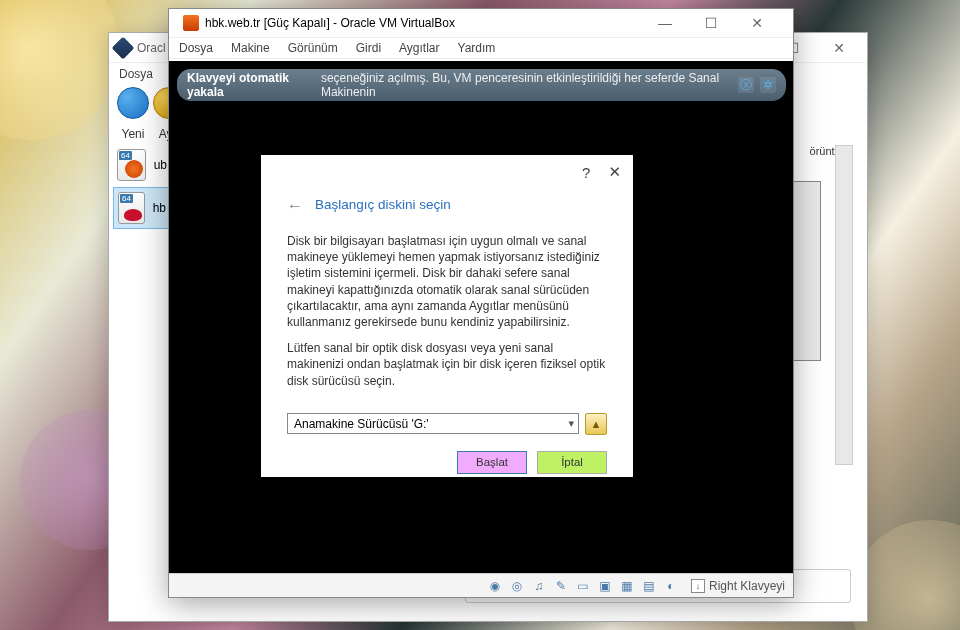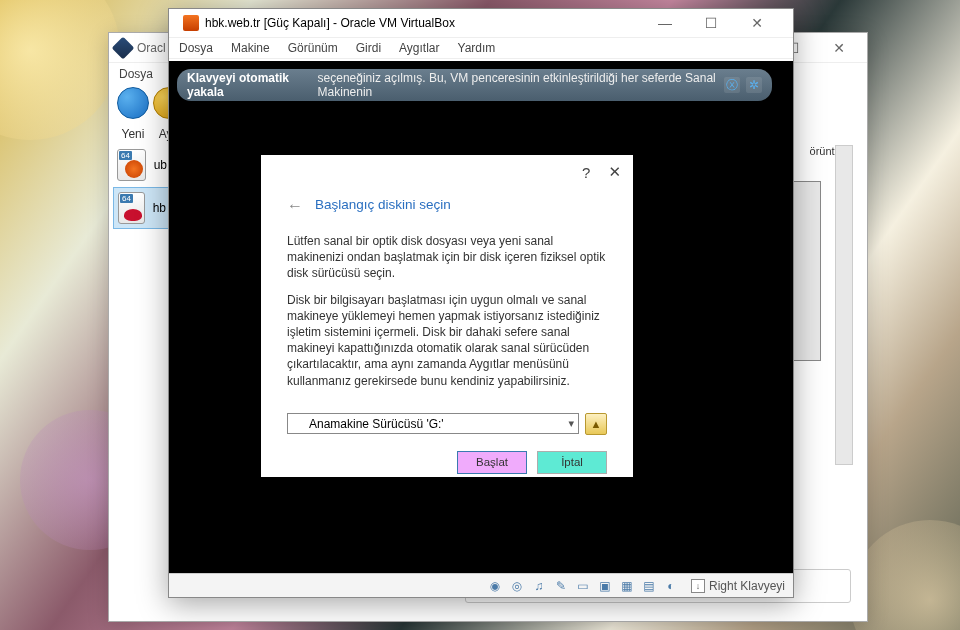--- a/index.html
+++ b/index.html
@@ -31,44 +31,44 @@
 .bg-prev{position:absolute;right:46px;top:148px;width:90px;height:180px;border:1px solid #888;background:#e8e8e8}
 .bg-panel{position:absolute;left:356px;bottom:18px;right:16px;height:34px;border:1px solid #ccc;border-radius:3px;display:flex;align-items:center;padding:0 8px;gap:6px}
 .net-ico{width:16px;height:16px;background:linear-gradient(#8abaea,#3a7ab0);border-radius:2px}
 
 .win-front{position:absolute;left:168px;top:8px;width:626px;height:590px;background:#fff;border:1px solid #888;box-shadow:0 6px 28px rgba(0,0,0,.35)}
 .win-front .titlebar{height:28px;display:flex;align-items:center;padding:0 14px;background:#fff}
 .vb-ico{width:16px;height:16px;margin-right:6px;background:linear-gradient(#f47421,#c63e00);border-radius:2px}
 .win-front .tt{flex:1;color:#000}
 .front-menu{height:22px;display:flex;align-items:center;gap:18px;padding:0 10px;color:#444;border-top:1px solid #eee;border-bottom:1px solid #eee}
 .vm-surface{background:#000;position:absolute;top:52px;left:0;right:0;bottom:24px}
-.info-bar{position:absolute;top:8px;left:8px;right:21px;height:26px;background:linear-gradient(#6a7e8e,#4a5e6e);border-radius:14px;display:flex;align-items:center;padding:16px 10px;color:#eee;font-size:11px}
+.info-bar{position:absolute;top:8px;left:8px;right:7px;height:26px;background:linear-gradient(#6a7e8e,#4a5e6e);border-radius:14px;display:flex;align-items:center;padding:16px 10px;color:#eee;font-size:11px}
 .info-bar b{color:#fff;margin-right:4px}
 .info-icons{margin-left:auto;display:flex;gap:6px}
 .info-ico{width:16px;height:16px;display:flex;align-items:center;justify-content:center;color:#5ab0ee;background:rgba(255,255,255,.1);border-radius:2px}
 
 .status{position:absolute;bottom:0;left:0;right:0;height:24px;background:#f4f4f4;border-top:1px solid #ccc;display:flex;align-items:center;justify-content:flex-end;padding:0 8px;gap:6px}
 .st-ico{width:16px;height:16px;display:flex;align-items:center;justify-content:center;color:#4a7aa8;font-size:12px}
 .st-key{display:flex;align-items:center;gap:4px;color:#555;margin-left:6px}
 .st-key-ico{width:14px;height:14px;background:#fff;border:1px solid #888;display:flex;align-items:center;justify-content:center;font-size:9px}
 
 .dialog{position:absolute;top:94px;left:92px;width:372px;height:322px;background:#fff;box-shadow:0 4px 16px rgba(0,0,0,.4)}
 .dlg-top{height:34px;display:flex;align-items:center;justify-content:flex-end;padding:0 12px;gap:18px}
 .dlg-top span{font-size:15px;color:#444;cursor:default}
 .dlg-head{display:flex;align-items:center;gap:12px;padding:6px 26px 10px}
 .back-arrow{color:#888;font-size:16px}
 .dlg-title{font-size:13.5px;color:#2a6fc0;font-weight:400}
 .dlg-body{padding:10px 26px 14px;color:#333;font-size:11px;line-height:1.35}
 .dlg-body p{margin-bottom:10px}
 .dd-row{display:flex;gap:6px;padding:0 26px;align-items:center}
-.dd{flex:1;height:21px;border:1px solid #888;background:#fff;display:flex;align-items:center;padding:0 21px;font-size:11px;position:relative}
+.dd{flex:1;height:21px;border:1px solid #888;background:#fff;display:flex;align-items:center;padding:0 6px;font-size:11px;position:relative}
 .dd:after{content:"▾";position:absolute;right:4px;color:#555}
 .dd-btn{width:22px;height:22px;background:linear-gradient(#fdf0c0,#e8c858);border:1px solid #b89830;border-radius:2px;display:flex;align-items:center;justify-content:center;color:#7a5a00;font-size:11px}
 .dlg-btns{display:flex;gap:10px;justify-content:flex-end;padding:16px 26px 14px}
-.btn{min-width:70px;height:23px;border:1px solid #adadad;background:#5eead4;display:flex;align-items:center;justify-content:center;font-size:11.5px;color:#333}
+.btn{min-width:70px;height:23px;border:1px solid #adadad;background:#bef264;display:flex;align-items:center;justify-content:center;font-size:11.5px;color:#333}
 .btn.primary{border-color:#3a7ab0;background:#f0abfc}
 .right-label{position:absolute;right:14px;top:112px;color:#333;font-size:11px}
 </style>
 </head>
 <body>
 
 <div class="bokeh b1"></div>
 <div class="bokeh b2"></div>
 <div class="bokeh b3"></div>
 
@@ -146,22 +146,22 @@
     <div class="dialog">
       <div class="dlg-top">
         <span>?</span>
         <span>✕</span>
       </div>
       <div class="dlg-head">
         <span class="back-arrow">←</span>
         <span class="dlg-title">Başlangıç diskini seçin</span>
       </div>
       <div class="dlg-body">
+        <p>Disk bir bilgisayarı başlatması için uygun olmalı ve sanal makineye yüklemeyi hemen yapmak istiyorsanız istediğiniz işletim sistemini içermeli. Disk bir dahaki sefere sanal makineyi kapattığınızda otomatik olarak sanal sürücüden çıkartılacaktır, ama aynı zamanda Aygıtlar menüsünü kullanmanız gerekirsede bunu kendiniz yapabilirsiniz.</p>
         <p>Lütfen sanal bir optik disk dosyası veya yeni sanal makinenizi ondan başlatmak için bir disk içeren fiziksel optik disk sürücüsü seçin.</p>
-        <p>Disk bir bilgisayarı başlatması için uygun olmalı ve sanal makineye yüklemeyi hemen yapmak istiyorsanız istediğiniz işletim sistemini içermeli. Disk bir dahaki sefere sanal makineyi kapattığınızda otomatik olarak sanal sürücüden çıkartılacaktır, ama aynı zamanda Aygıtlar menüsünü kullanmanız gerekirsede bunu kendiniz yapabilirsiniz.</p>
       </div>
       <div class="dd-row">
         <div class="dd">
             <span>Anamakine Sürücüsü 'G:'</span>
           </div>
         <div class="dd-btn">▲</div>
       </div>
       <div class="dlg-btns">
         <div class="btn primary">Başlat</div>
         <div class="btn">İptal</div>

